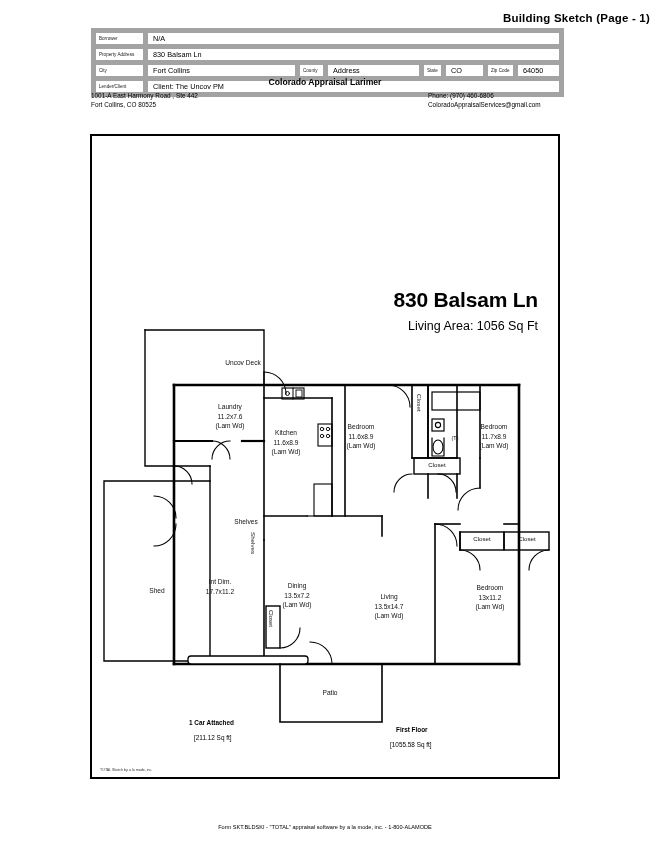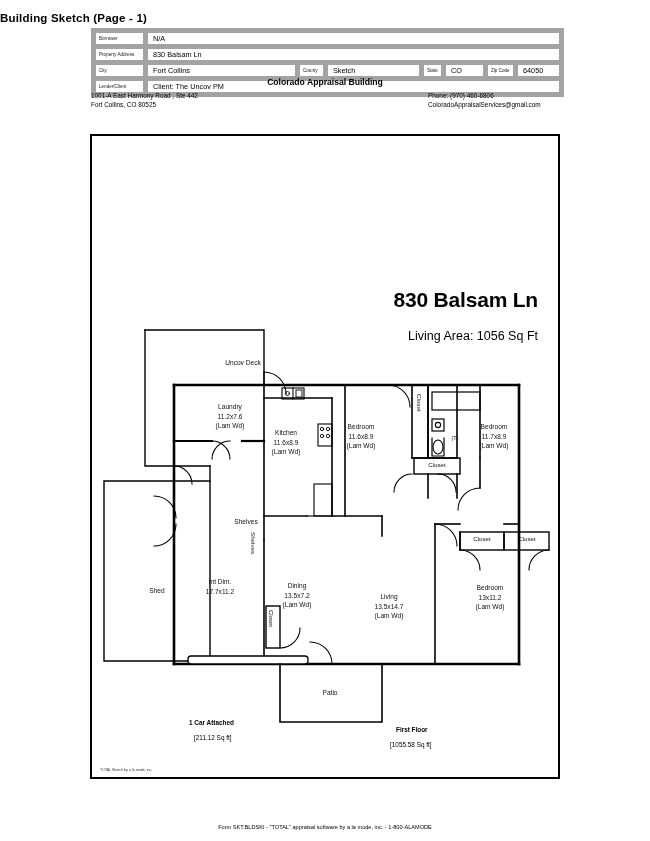--- a/index.html
+++ b/index.html
@@ -13,21 +13,21 @@
     position: relative;
     font-family: "Liberation Sans", sans-serif;
     color: #000;
     overflow: hidden;
   }
 
   
   #page-title {
     position: absolute;
     top: 12px; left: 0; width: 650px;
-    text-align: left;
+    text-align: right;
     font-size: 11.5px;
     font-weight: bold;
     letter-spacing: .2px;
   }
 
   
   #header-table {
     position: absolute;
     top: 28px; left: 91px;
     width: 468px;
@@ -106,21 +106,20 @@
     font-size: 21px;
     font-weight: bold;
     letter-spacing: -.2px;
   }
   .plan-subtitle {
     position: absolute;
     left: 224px; top: 183px;
     width: 222px;
     text-align: right;
     font-size: 12.5px;
-    margin-top: 10px;
   }
 
   
   .rlabel {
     position: absolute;
     text-align: center;
     font-size: 6.6px;
     line-height: 9.6px;
     white-space: nowrap;
     color: #111;
@@ -174,34 +173,34 @@
     <td class="val" colspan="7">N/A</td>
   </tr>
   <tr>
     <td class="lbl">Property Address</td>
     <td class="val" colspan="7">830 Balsam Ln</td>
   </tr>
   <tr>
     <td class="lbl">City</td>
     <td class="val">Fort Collins</td>
     <td class="lbl">County</td>
-    <td class="val">Sketch</td>
+    <td class="val">Address</td>
     <td class="lbl">State</td>
     <td class="val">CO</td>
     <td class="lbl">Zip Code</td>
     <td class="val">64050</td>
   </tr>
   <tr>
     <td class="lbl">Lender/Client</td>
     <td class="val" colspan="7">Client: The Uncov PM</td>
   </tr>
 </tbody>
   </table>
 
-<div id="company-name">Colorado Appraisal Building</div>
+<div id="company-name">Colorado Appraisal Larimer</div>
 <div id="addr-block">
   <div>1001-A East Harmony Road , Ste 442</div>
   <div>Fort Collins, CO 80525</div>
 </div>
 <div id="contact-block">
   <div>Phone: (970) 460-6806</div>
   <div>ColoradoAppraisalServices@gmail.com</div>
 </div>
 
 <div id="sketch-frame">

